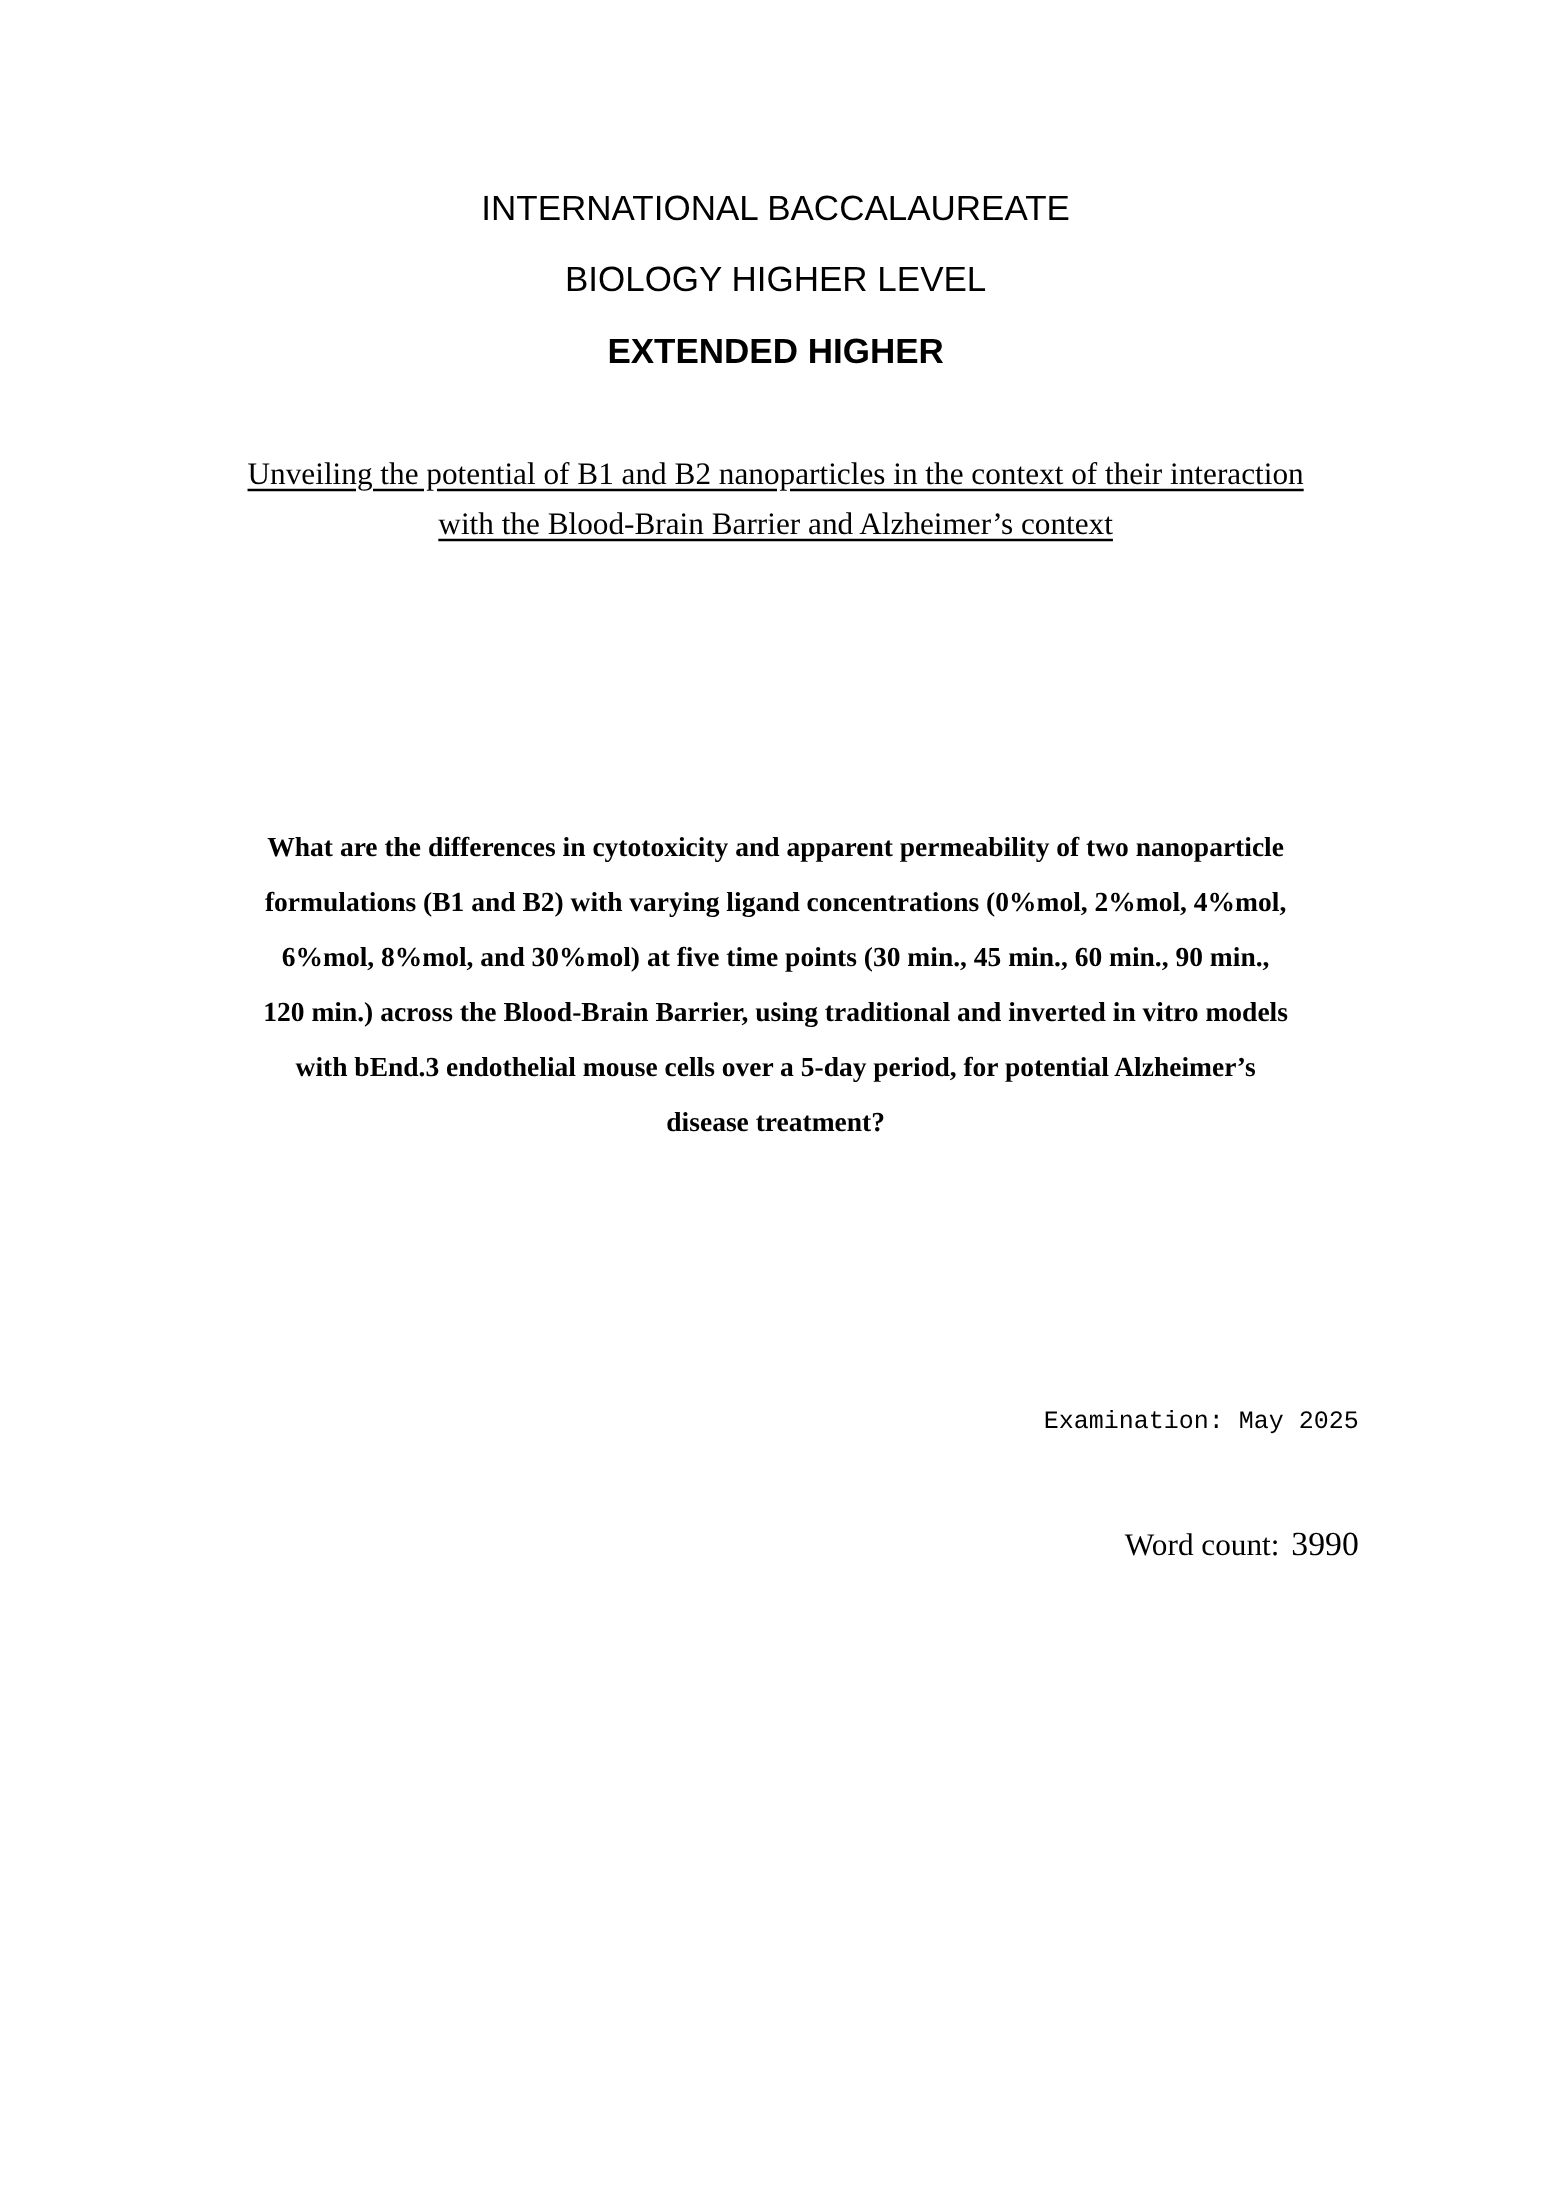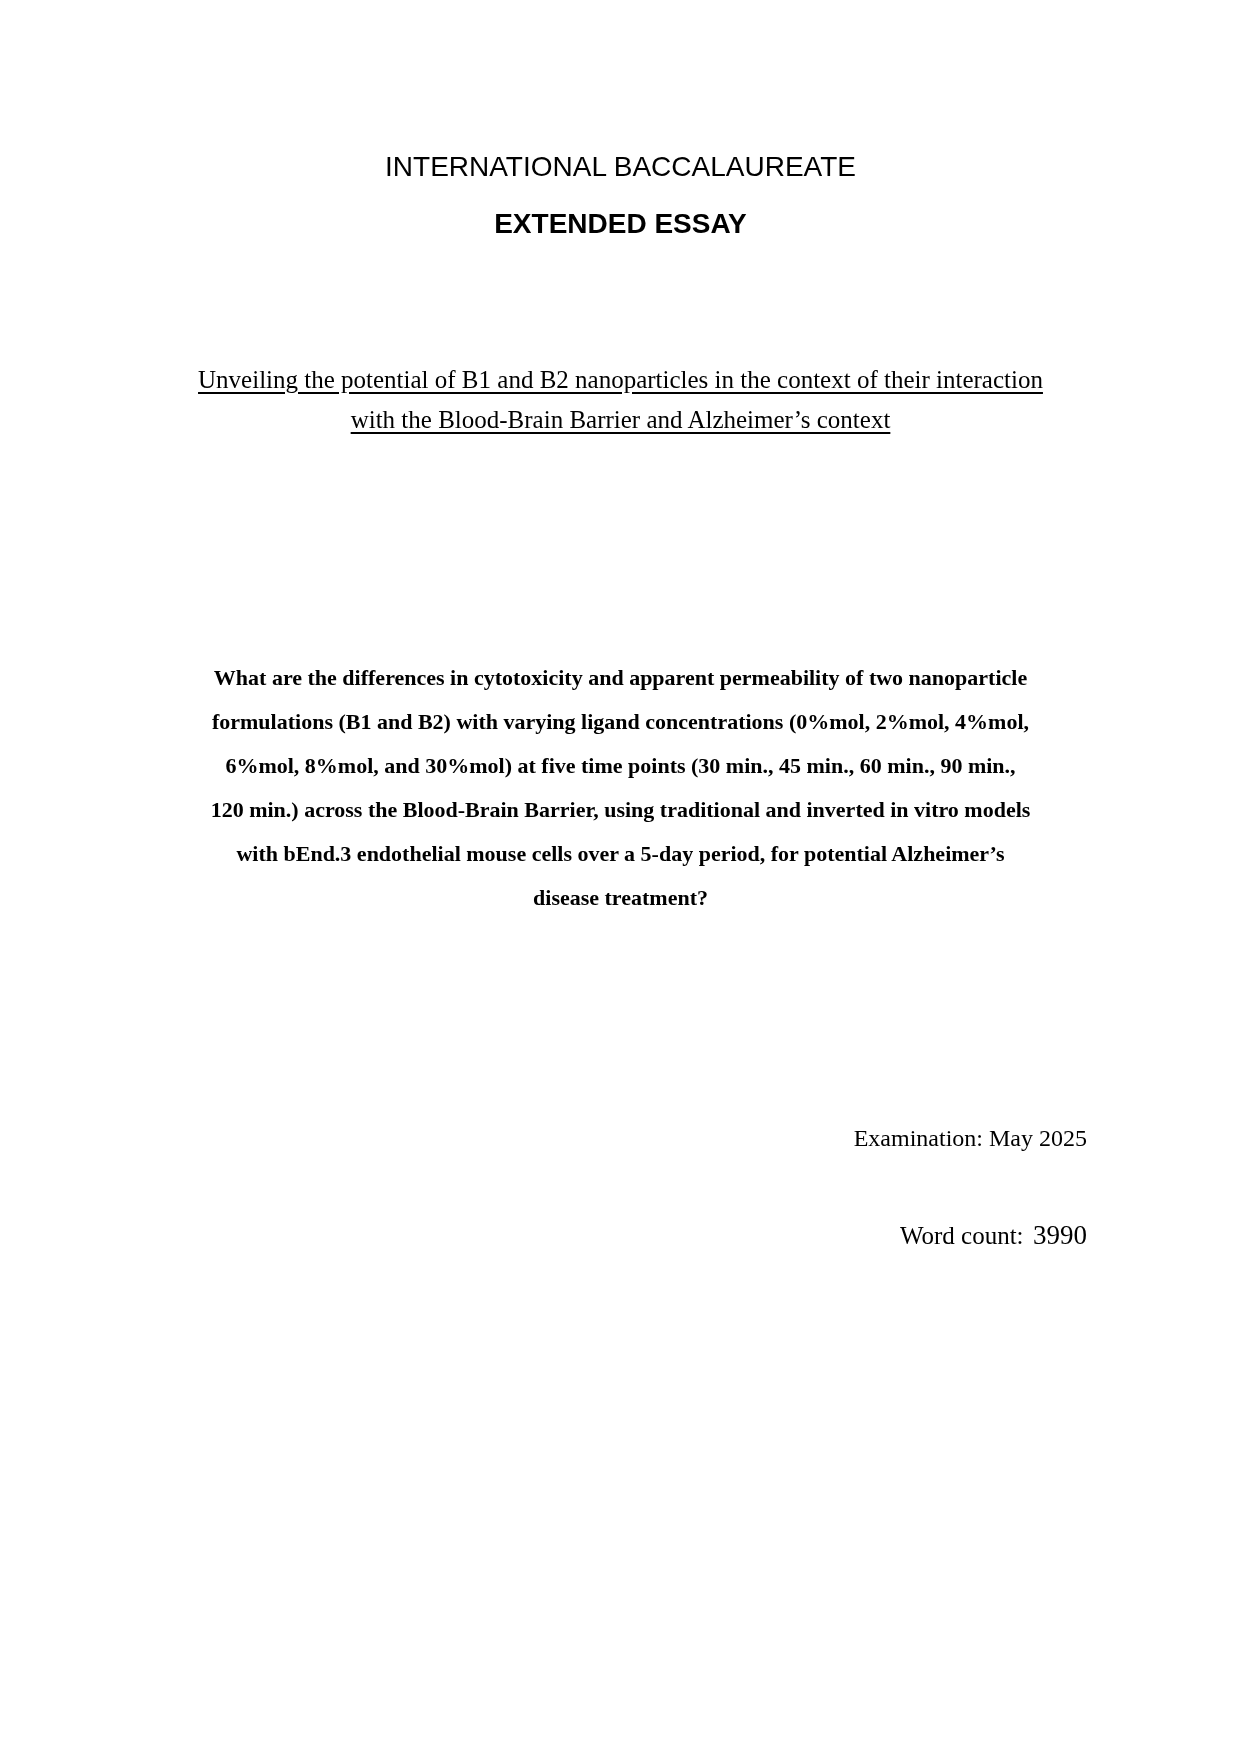--- a/index.html
+++ b/index.html
@@ -56,22 +56,22 @@
     font-family: "Liberation Serif", serif;
     font-weight: 700;
     font-size: 22px;
     line-height: 44px;
   }
   
   .exam-line {
     position: absolute;
     top: 1122px;
     right: 154px;
-    font-family: Liberation Serif, serif;
-    font-size: 24px;
+    font-family: Liberation Mono, monospace;
+    font-size: 20px;
     line-height: 32px;
   }
   .wordcount-line {
     position: absolute;
     top: 1219px;
     right: 154px;
     font-family: "Liberation Serif", serif;
     font-size: 25px;
     line-height: 32px;
   }
@@ -80,21 +80,22 @@
     margin-left: 0.35em;
   }
 </style>
 </head>
 <body>
 
 <div class="page">
 
   <div class="header">
     <div class="header-line">INTERNATIONAL BACCALAUREATE</div>
-    <div class="header-line doc-type">EXTENDED ESSAY</div>
+    <div class="header-line">BIOLOGY HIGHER LEVEL</div>
+    <div class="header-line doc-type">EXTENDED HIGHER</div>
   </div>
 
   <div class="essay-title">
     <div class="title-line">Unveiling the potential of B1 and B2 nanoparticles in the context of their interaction</div>
     <div class="title-line">with the Blood-Brain Barrier and Alzheimer’s context</div>
   </div>
 
   <div class="question">
     <div class="question-line">What are the differences in cytotoxicity and apparent permeability of two nanoparticle</div>
     <div class="question-line">formulations (B1 and B2) with varying ligand concentrations (0%mol, 2%mol, 4%mol,</div>

